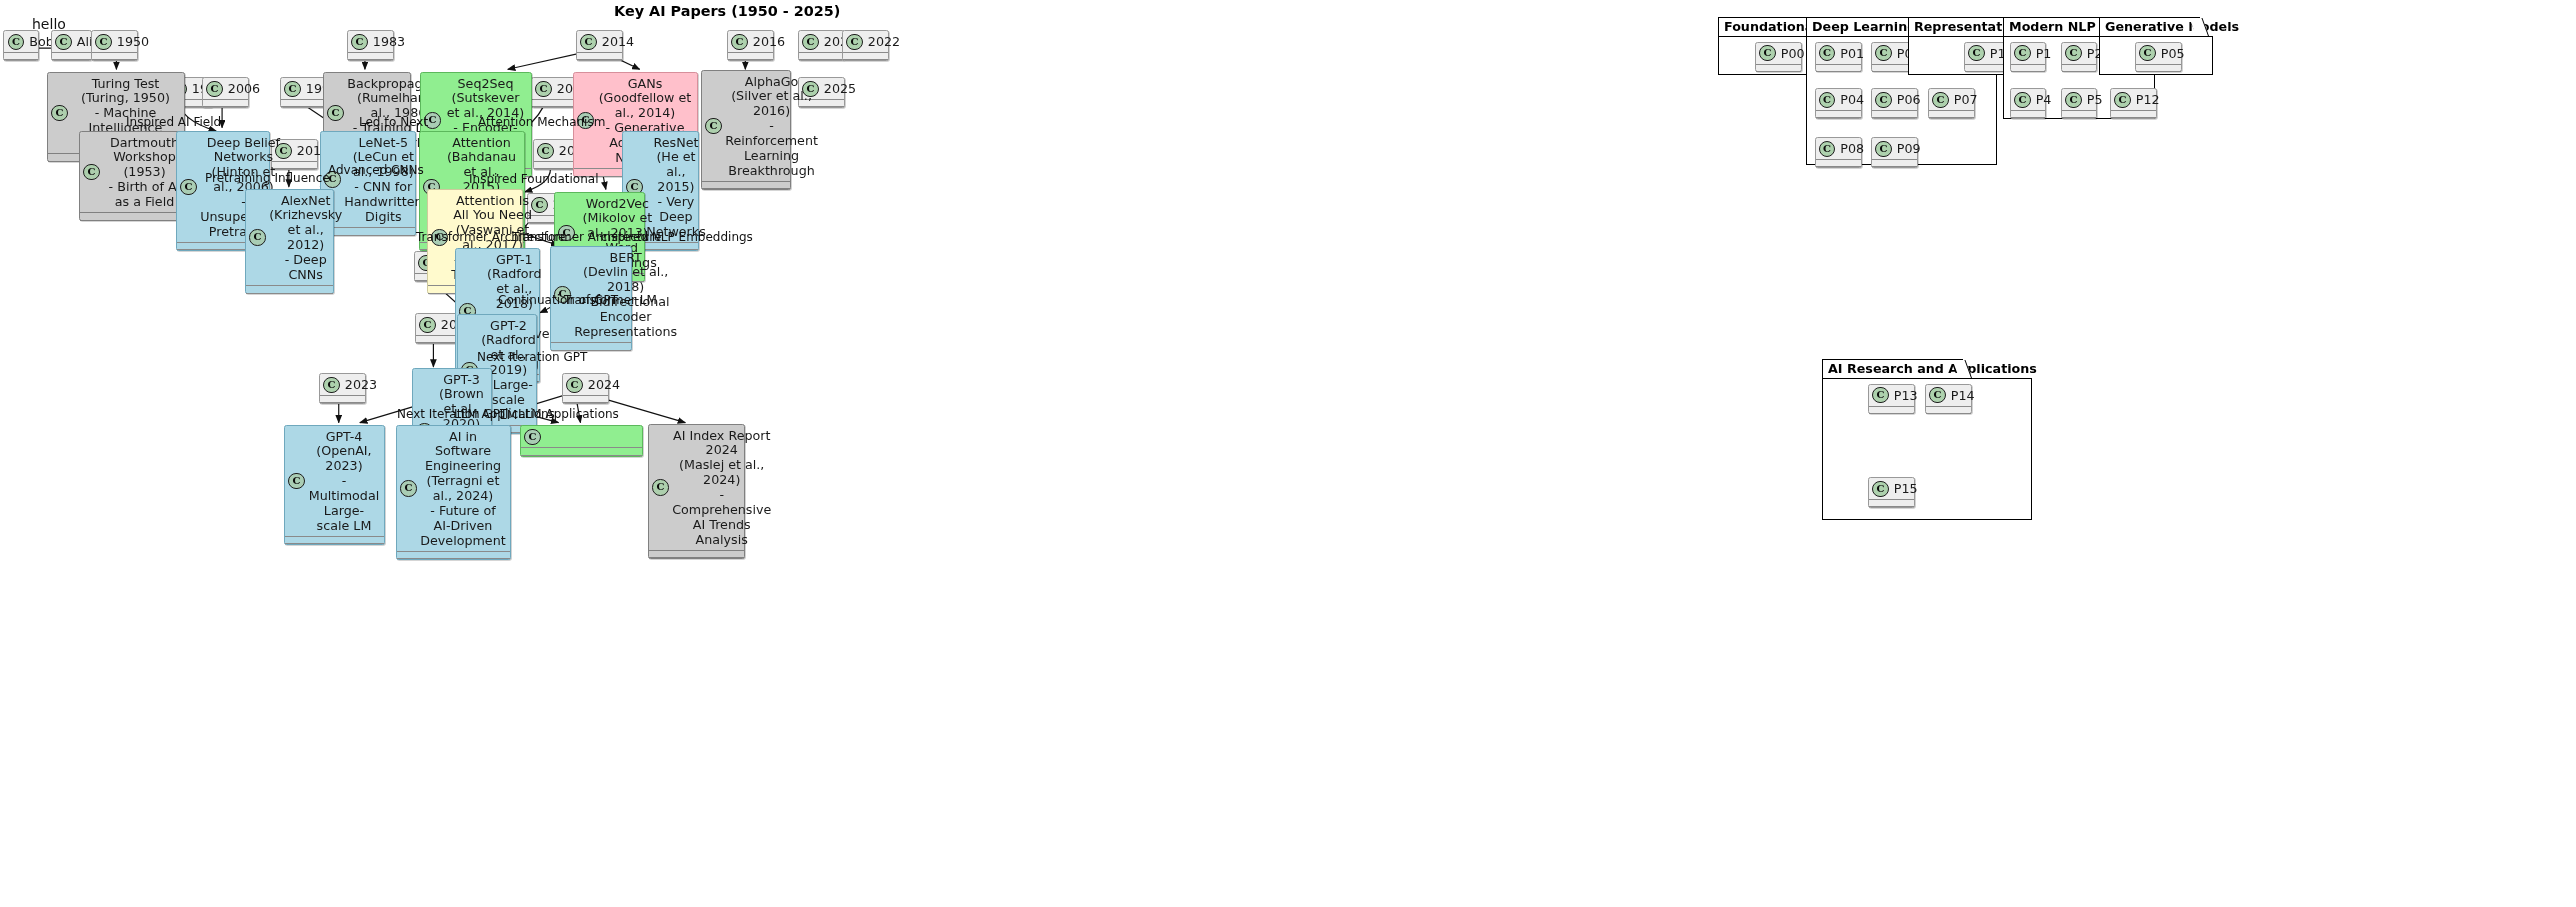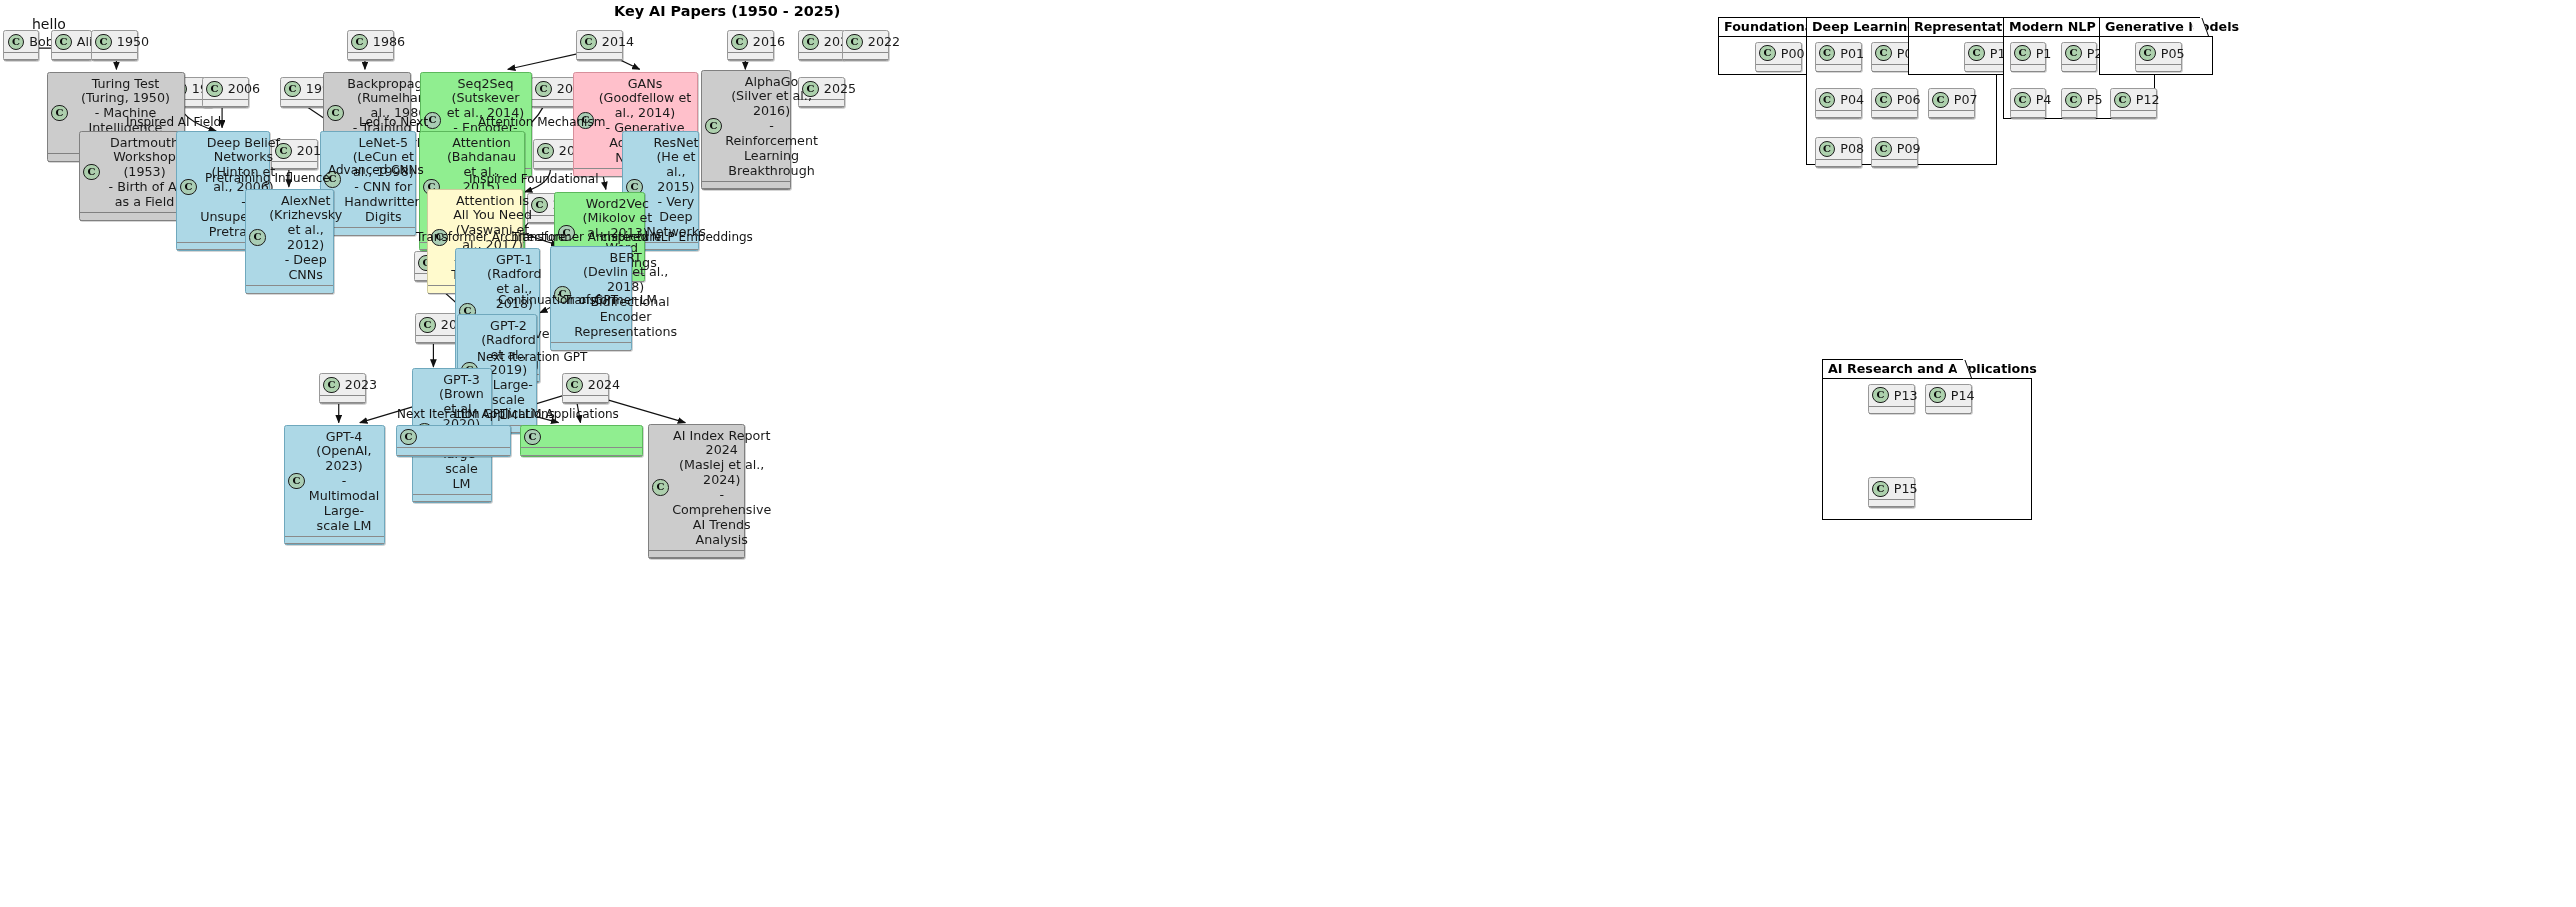--- a/index.html
+++ b/index.html
@@ -202,21 +202,21 @@
       <span class="txt">1998</span>
       </div>
     <div class="sep"></div>
       <div class="comp"></div>
       <div class="sep"></div>
   </div>
 
   <div class="node plain stub" style="left:347px;top:30px;">
     <div class="body">
         <span class="cicon">C</span>
-      <span class="txt">1986</span>
+      <span class="txt">1983</span>
       </div>
     <div class="sep"></div>
       <div class="comp"></div>
       <div class="sep"></div>
   </div>
 
   <div class="node plain stub" style="left:271px;top:139px;">
     <div class="body">
         <span class="cicon">C</span>
       <span class="txt">2012</span>
@@ -570,20 +570,23 @@
 - Multimodal Large-scale LM</span>
       </div>
     <div class="sep"></div>
       <div class="comp2"></div>
       <div class="sep"></div>
   </div>
 
   <div class="node blue" style="left:396px;top:425px;width:115px;">
     <div class="body">
         <span class="cicon">C</span>
+      <span class="txt">AI in Software Engineering
+(Terragni et al., 2024)
+- Future of AI-Driven Development</span>
       </div>
     <div class="sep"></div>
       <div class="comp2"></div>
       <div class="sep"></div>
   </div>
 
   <div class="node green" style="left:520px;top:425px;width:123px;">
     <div class="body">
         <span class="cicon">C</span>
       </div>

